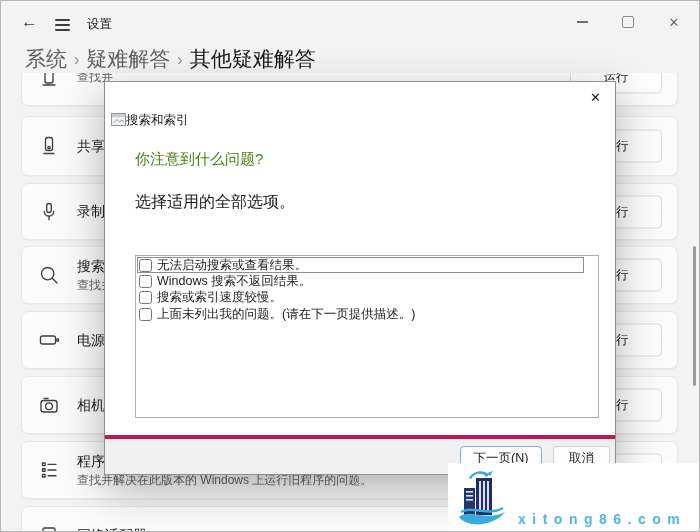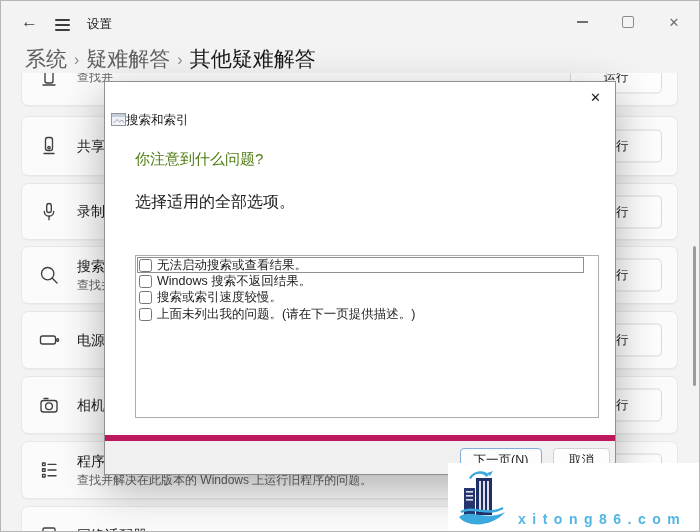--- a/index.html
+++ b/index.html
@@ -55,21 +55,21 @@
   .dlg-heading{position:absolute;left:30px;top:68px;font-size:15px;color:#4d7c0f;}
   .dlg-sub{position:absolute;left:30px;top:110px;font-size:16px;color:#1b1b1b;}
   .dlg-list{
     position:absolute;left:30px;top:173px;width:464px;height:163px;background:#fff;
     border:1px solid #adadad;box-sizing:border-box;padding:1px 14px 1px 1px;overflow:hidden;
   }
   .opt-row{display:flex;align-items:center;gap:5px;height:16.4px;font-size:12.5px;color:#1b1b1b;
     border:1px solid transparent;box-sizing:border-box;padding-left:1px;cursor:default;}
   .opt-row.focused{border-color:#8f8f8f;}
   .cb{width:11px;height:11px;flex:0 0 11px;border:1px solid #767676;border-radius:2.5px;background:#fff;}
-  .dlg-footer{position:absolute;left:0;bottom:0;width:100%;height:39px;background:#f0f0f0;border-top:6px solid #be185d;box-sizing:border-box;text-align:center;}
+  .dlg-footer{position:absolute;left:0;bottom:0;width:100%;height:39px;background:#f0f0f0;border-top:4px solid #be185d;box-sizing:border-box;text-align:center;}
   .btn{position:absolute;top:7px;height:25px;background:#fdfdfd;border:1px solid #d2d2d2;border-radius:4px;
     font-size:12.5px;color:#1b1b1b;display:flex;align-items:center;justify-content:center;cursor:pointer;box-sizing:border-box;}
   .btn-next{left:355px;width:82px;border-color:#7eafdd;}
   .btn-cancel{left:448px;width:57px;}
   
   .watermark{position:absolute;left:447px;top:462px;width:253px;height:70px;background:#ffffff;z-index:50;}
   .wm-logo{position:absolute;left:5px;top:4px;}
   .wm-name{position:absolute;left:64px;top:0px;font-size:40px;font-weight:bold;letter-spacing:4px;color:#1e95d5;line-height:1.15;}
   .wm-domain{position:absolute;left:70px;top:48px;font-size:14px;font-weight:bold;letter-spacing:6.5px;color:#52b5e2;}
   .mini-icon{display:inline-block;}

